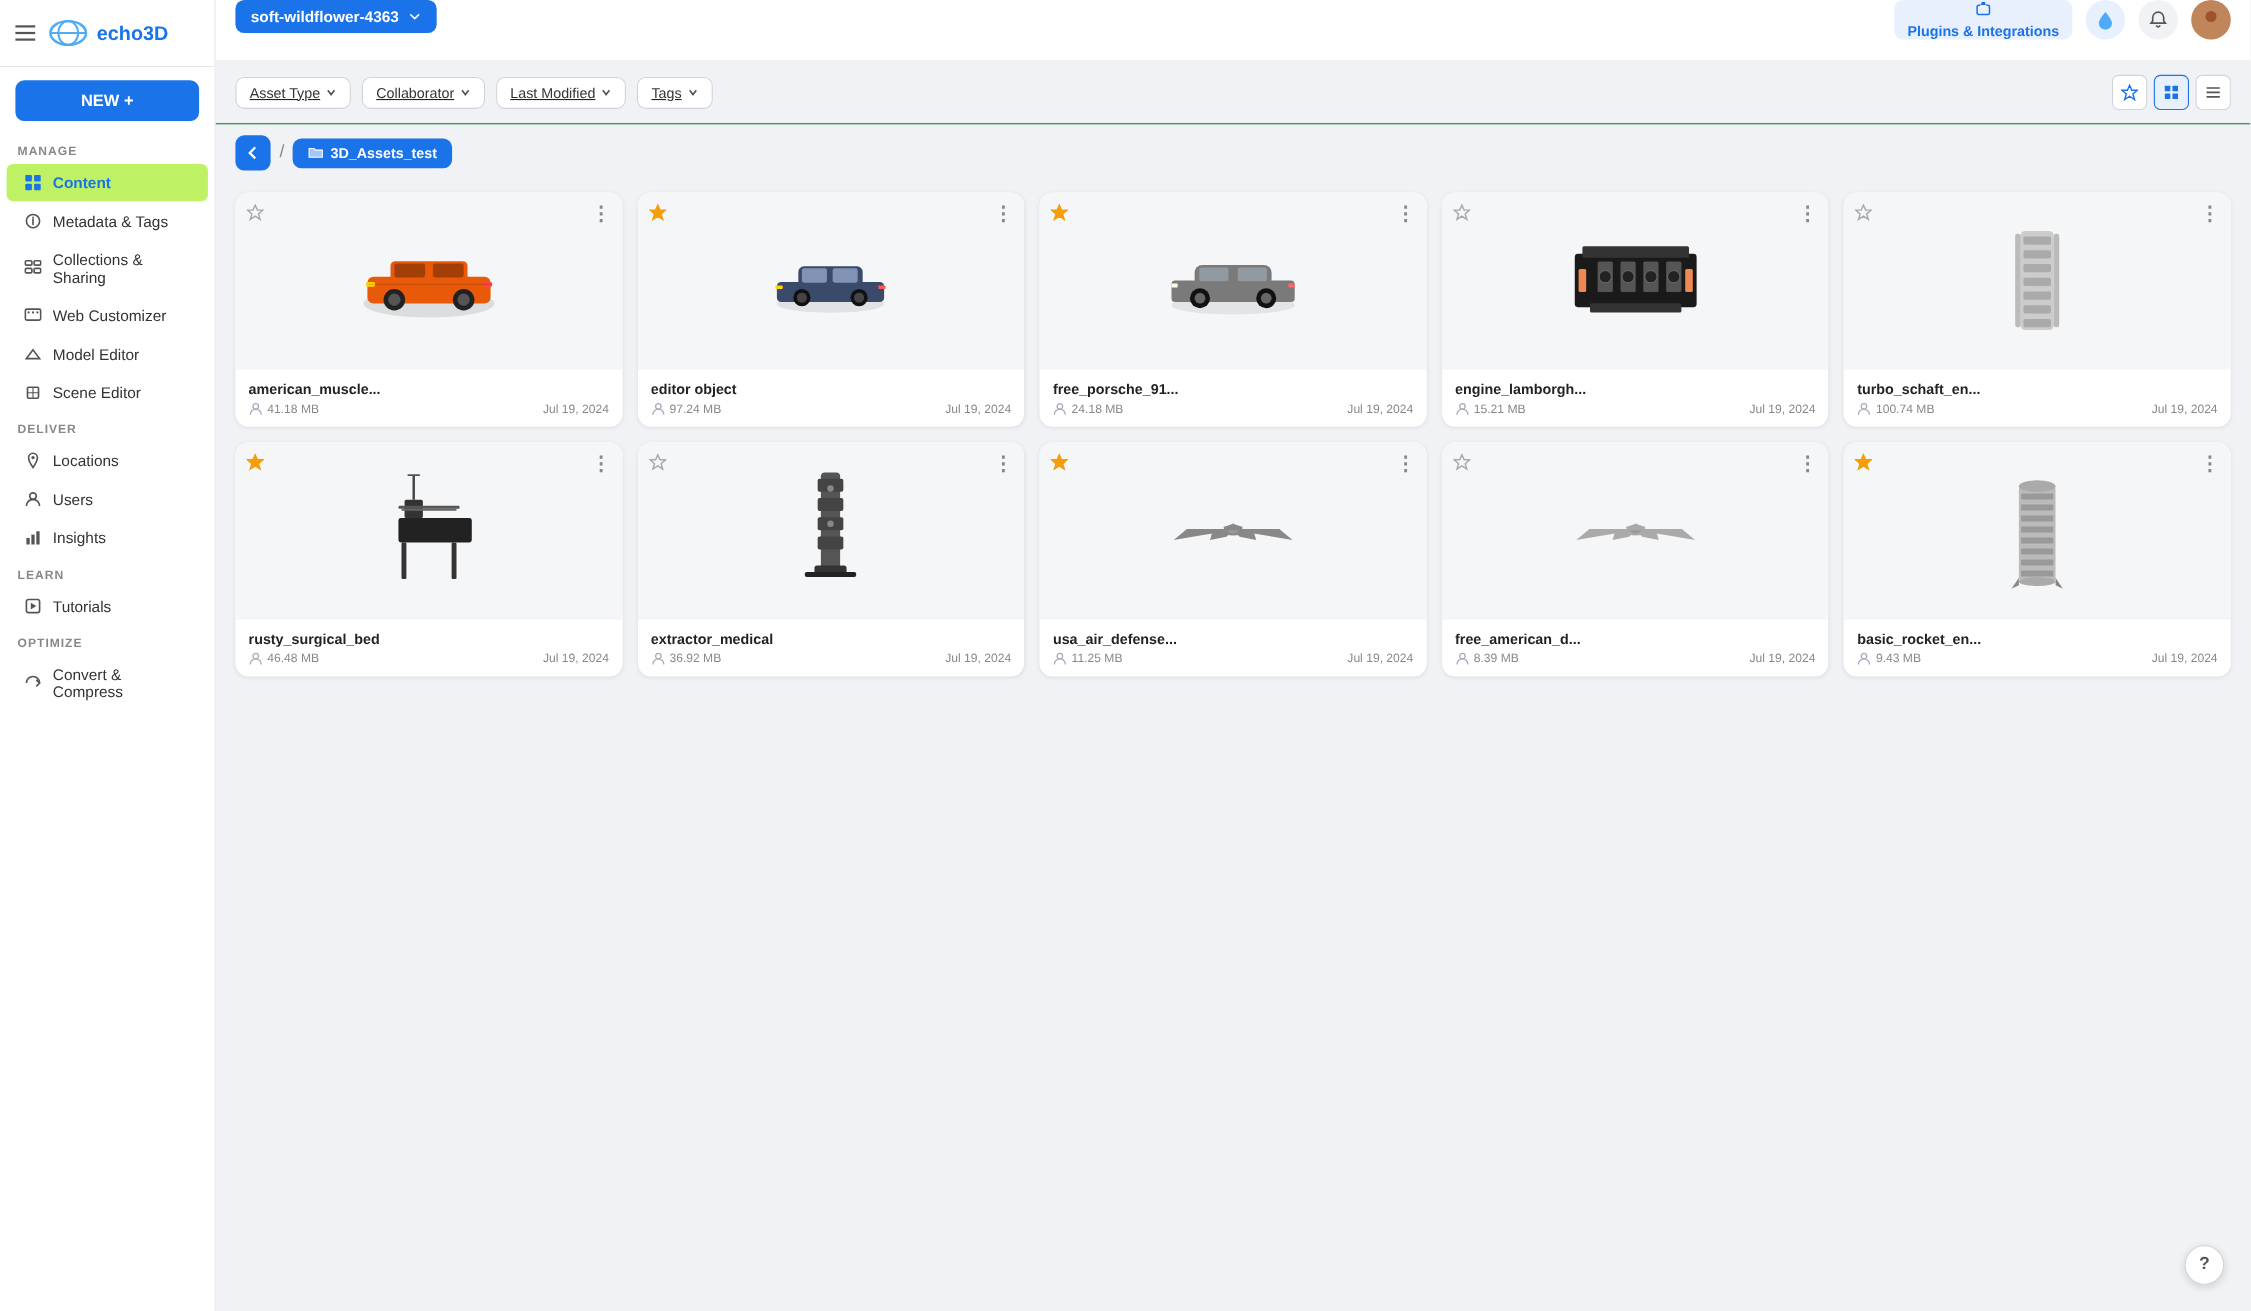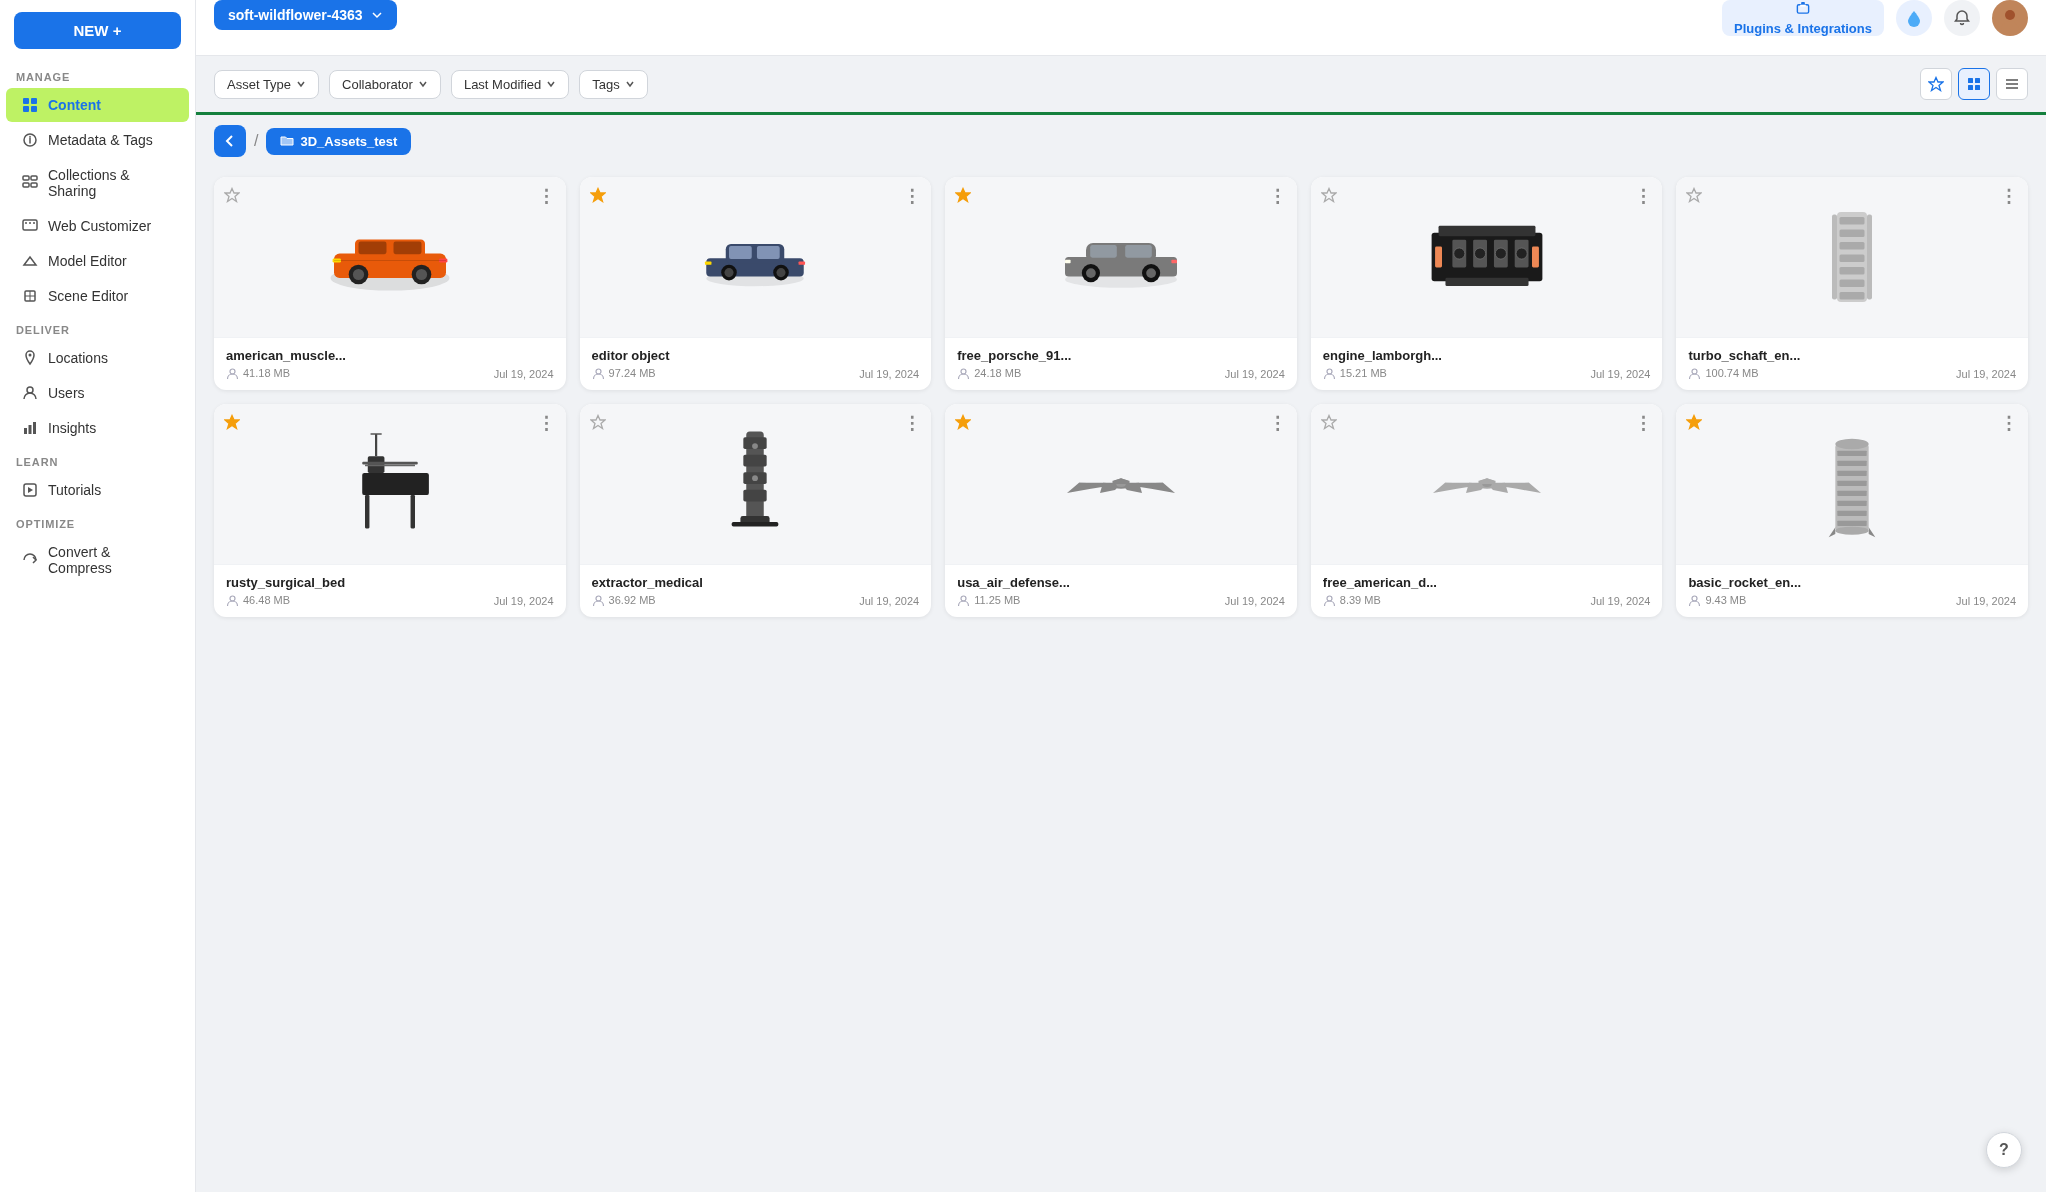--- a/index.html
+++ b/index.html
@@ -31,21 +31,21 @@
     .topnav { background: #fff; border-bottom: 1px solid #e5e7eb; display: flex; align-items: flex-start; padding: 0 18px; height: 56px; gap: 14px; }
     .workspace-selector { background: #1a73e8; color: #fff; border: none; border-radius: 8px; padding: 7px 14px; font-size: 14px; font-weight: 600; cursor: pointer; display: flex; align-items: center; gap: 8px; min-width: 180px; justify-content: space-between; }
     .search-bar { flex: 1; display: flex; align-items: center; background: #f0f2f5; border-radius: 24px; padding: 7px 14px; gap: 8px; max-width: 500px; }
     .search-bar input { border: none; background: transparent; outline: none; font-size: 14px; width: 100%; color: #555; }
     .nav-actions { margin-left: auto; display: flex; align-items: center; gap: 12px; }
     .nav-icon-btn { width: 36px; height: 36px; border-radius: 50%; display: flex; align-items: center; justify-content: center; background: #f0f2f5; cursor: pointer; border: none; }
     .nav-icon-btn.blue-bg { background: #e8f0fe; flex-direction: column; }
     .avatar { width: 36px; height: 36px; border-radius: 50%; background: #c0855a; cursor: pointer; overflow: hidden; display: flex; align-items: center; justify-content: center; }
 
     
-    .toolbar { background: #f0f2f5; padding: 12px 18px; display: flex; align-items: center; gap: 10px; border-bottom: 3px solid #15803d; }
+    .toolbar { background: #f0f2f5; padding: 12px 18px; display: flex; align-items: center; gap: 10px; border-bottom: 1px solid #15803d; text-decoration: underline; }
     .filter-btn { background: #fff; border: 1px solid #d1d5db; border-radius: 8px; padding: 6px 12px; font-size: 13px; cursor: pointer; display: flex; align-items: center; gap: 5px; color: #333; }
     .view-btns { margin-left: auto; display: flex; gap: 6px; }
     .view-btn { width: 32px; height: 32px; border-radius: 6px; border: 1px solid #d1d5db; background: #fff; cursor: pointer; display: flex; align-items: center; justify-content: center; }
     .view-btn.active { background: #e8f0fe; border-color: #1a73e8; }
     .star-btn { width: 32px; height: 32px; border-radius: 6px; border: 1px solid #d1d5db; background: #fff; cursor: pointer; display: flex; align-items: center; justify-content: center; }
 
     
     .breadcrumb { padding: 10px 18px; display: flex; align-items: center; gap: 8px; }
     .back-btn { width: 32px; height: 32px; border-radius: 8px; background: #1a73e8; color: #fff; border: none; cursor: pointer; display: flex; align-items: center; justify-content: center; font-size: 16px; }
     .breadcrumb-sep { color: #888; font-size: 16px; }
@@ -55,31 +55,44 @@
     .content-area { flex: 1; overflow-y: auto; padding: 0 18px 18px; }
     .asset-grid { display: grid; grid-template-columns: repeat(5, 1fr); gap: 14px; margin-top: 10px; }
     .asset-card { background: #fff; border-radius: 12px; overflow: hidden; box-shadow: 0 1px 4px rgba(0,0,0,0.08); cursor: pointer; transition: box-shadow 0.15s; }
     .card-image { height: 160px; background: #f5f6f8; display: flex; align-items: center; justify-content: center; position: relative; padding: 12px; }
     .card-star { position: absolute; top: 10px; left: 10px; color: #1a73e8; cursor: pointer; font-size: 16px; }
     .card-star.gold { color: #f59e0b; }
     .card-menu { position: absolute; top: 8px; right: 10px; cursor: pointer; color: #888; font-size: 18px; font-weight: 700; }
     .card-info { padding: 10px 12px; border-top: 1px solid #f0f2f5; }
     .card-name { font-size: 13px; font-weight: 600; color: #222; white-space: nowrap; overflow: hidden; text-overflow: ellipsis; margin-bottom: 4px; }
     .card-meta { display: flex; align-items: center; justify-content: space-between; font-size: 11px; color: #888; }
-    .card-meta-left { display: flex; align-items: flex-start; gap: 4px; }
+    .card-meta-left { display: flex; align-items: center; gap: 4px; }
 
     
     .help-btn { position: fixed; bottom: 24px; right: 24px; width: 36px; height: 36px; border-radius: 50%; background: #fff; border: 1px solid #d1d5db; display: flex; align-items: center; justify-content: center; cursor: pointer; box-shadow: 0 2px 8px rgba(0,0,0,0.15); font-size: 16px; color: #555; font-weight: 700; }
   </style>
 </head>
 <body>
 
 <div class="app">
 
   <aside class="sidebar">
+    <div class="sidebar-logo">
+      <div class="hamburger">
+        <span></span>
+          <span></span>
+          <span></span>
+      </div>
+      <svg class="logo-icon" viewBox="0 0 40 30">
+        <ellipse cx="20" cy="15" rx="18" ry="12" fill="none" stroke="#4dabf7" stroke-width="2.5"></ellipse>
+        <ellipse cx="20" cy="15" rx="10" ry="12" fill="none" stroke="#4dabf7" stroke-width="2"></ellipse>
+        <line x1="2" y1="15" x2="38" y2="15" stroke="#4dabf7" stroke-width="2"></line>
+      </svg>
+      <span class="logo-text">echo3D</span>
+    </div>
 
     <button class="new-btn">NEW +</button>
 
     <div>
       <div class="sidebar-section-label">MANAGE</div>
       <div class="sidebar-item active">
         <svg width="16" height="16" viewBox="0 0 16 16">
             <rect x="1" y="1" width="6" height="6" rx="1" fill="#1a73e8"></rect>
             <rect x="9" y="1" width="6" height="6" rx="1" fill="#1a73e8"></rect>
             <rect x="1" y="9" width="6" height="6" rx="1" fill="#1a73e8"></rect>

